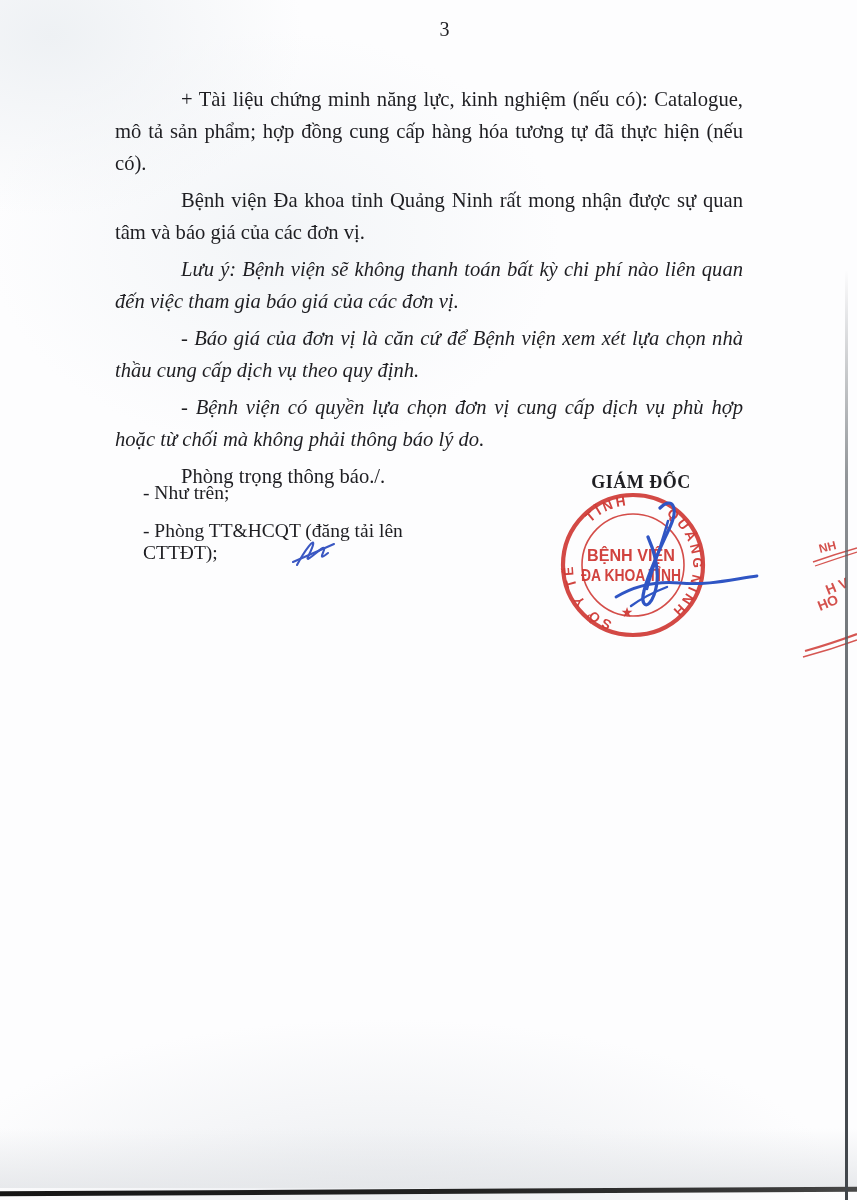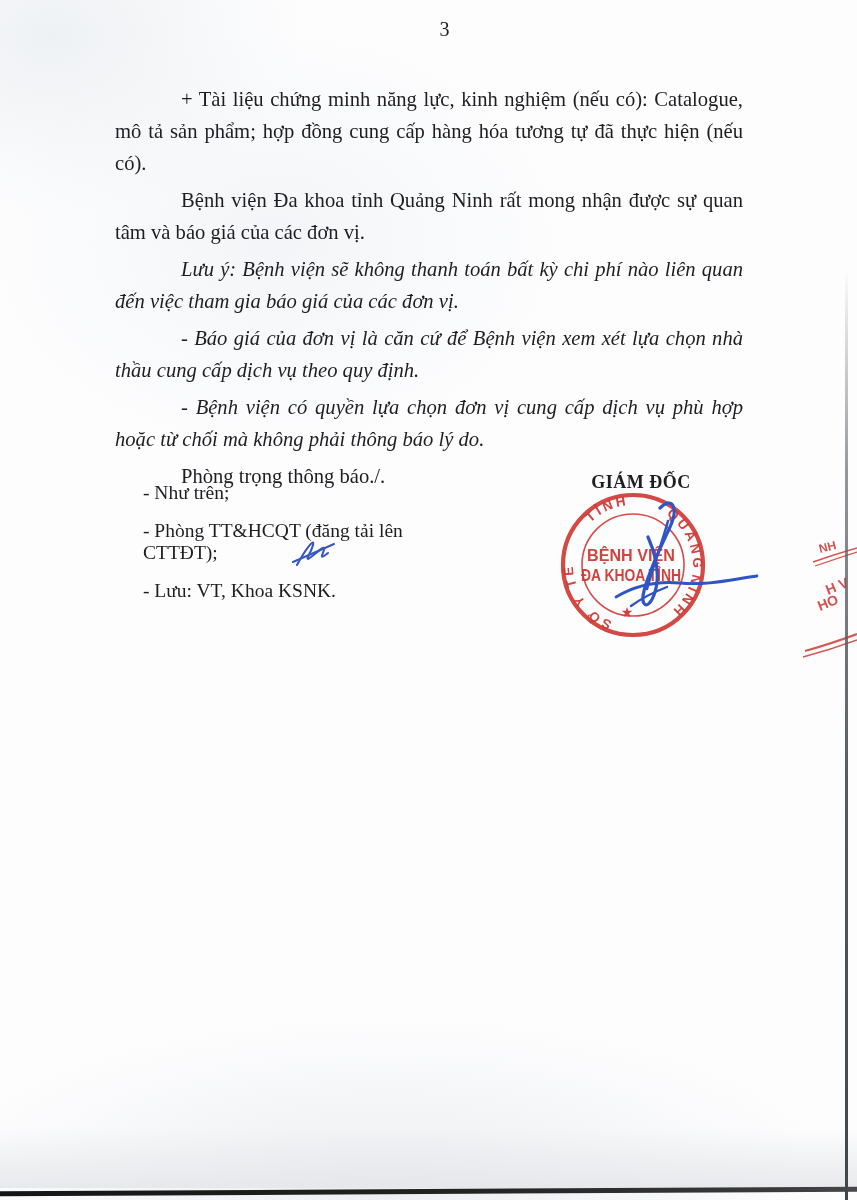--- a/index.html
+++ b/index.html
@@ -71,21 +71,20 @@
     <p>Bệnh viện Đa khoa tỉnh Quảng Ninh rất mong nhận được sự quan tâm và báo giá của các đơn vị.</p>
     <p class="it">Lưu ý: Bệnh viện sẽ không thanh toán bất kỳ chi phí nào liên quan đến việc tham gia báo giá của các đơn vị.</p>
     <p class="it">- Báo giá của đơn vị là căn cứ để Bệnh viện xem xét lựa chọn nhà thầu cung cấp dịch vụ theo quy định.</p>
     <p class="it">- Bệnh viện có quyền lựa chọn đơn vị cung cấp dịch vụ phù hợp hoặc từ chối mà không phải thông báo lý do.</p>
     <p>Phòng trọng thông báo./.</p>
   </div>
 
   <div class="recipients">
     <p class="item">- Như trên;</p>
     <p class="item">- Phòng TT&amp;HCQT (đăng tải lên CTTĐT);</p>
-    <p class="item">- Lưu: VT, Khoa KSNK.</p>
   </div>
 
   <svg class="initials-svg" viewBox="0 0 52 38">
     <g fill="none" stroke="#3a57c2" stroke-width="2.1" stroke-linecap="round">
       <path d="M 7,33 C 15,18 25,5 23,13 C 21,21 13,31 21,25 C 29,19 36,12 34,18 C 32,24 29,28 38,21"></path>
       <path d="M 3,30 L 44,12"></path>
     </g>
   </svg>
 
   <div class="sig-title">GIÁM ĐỐC</div>

